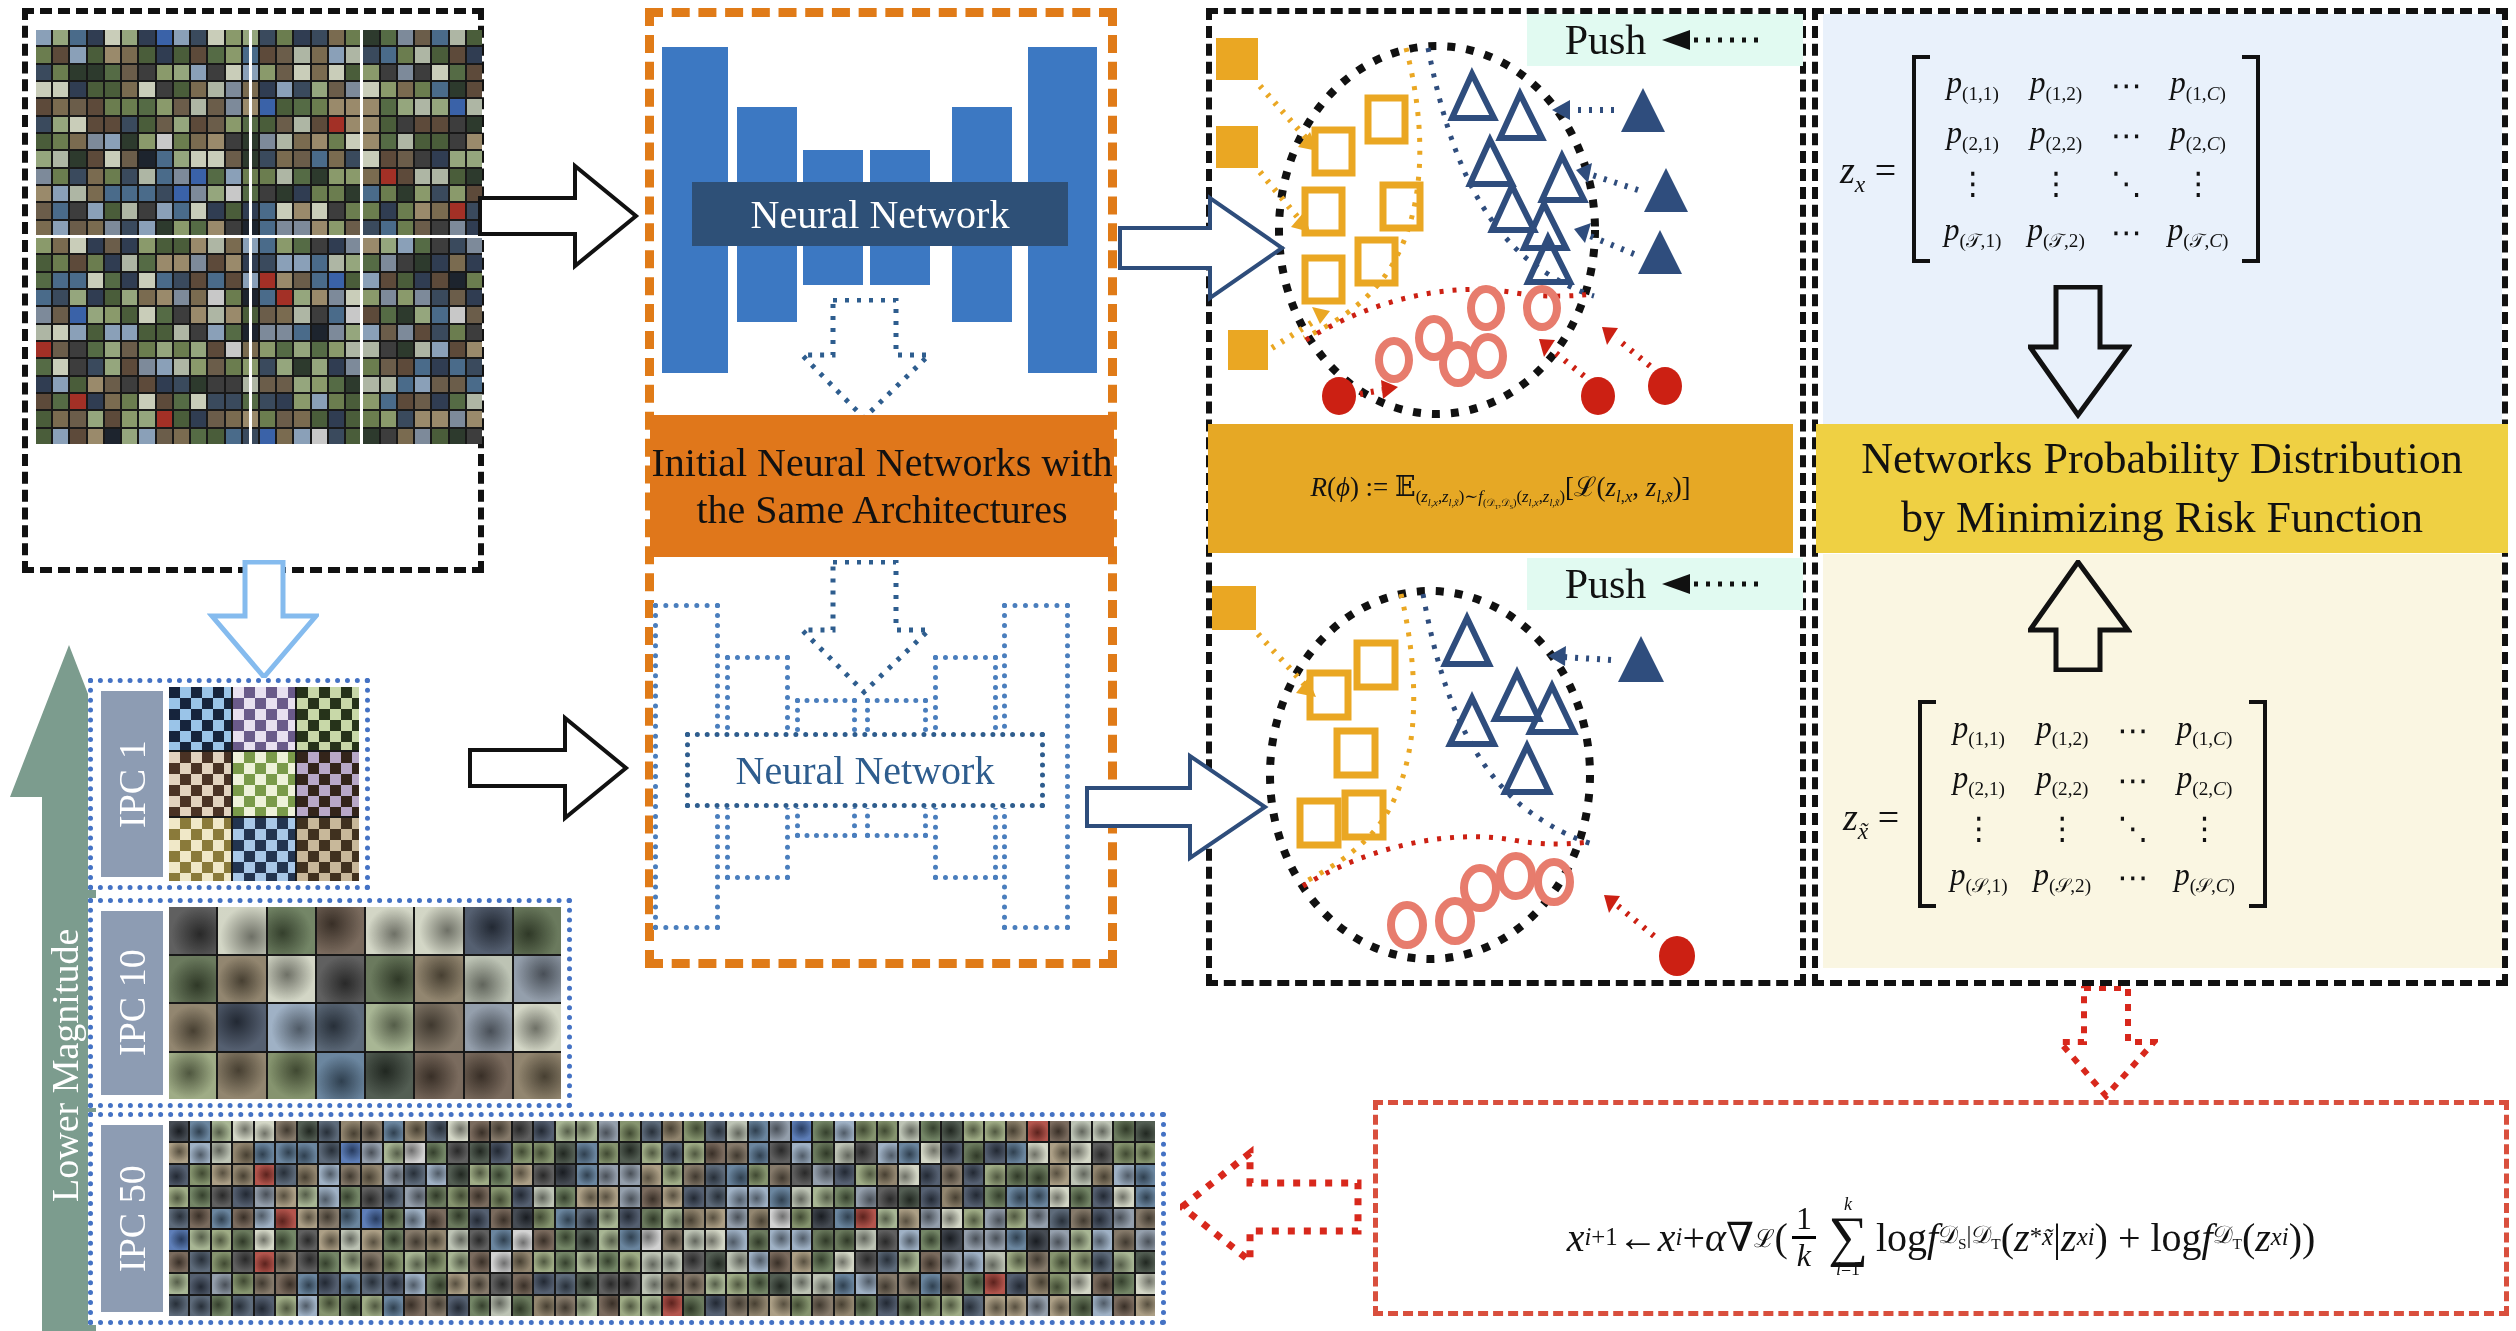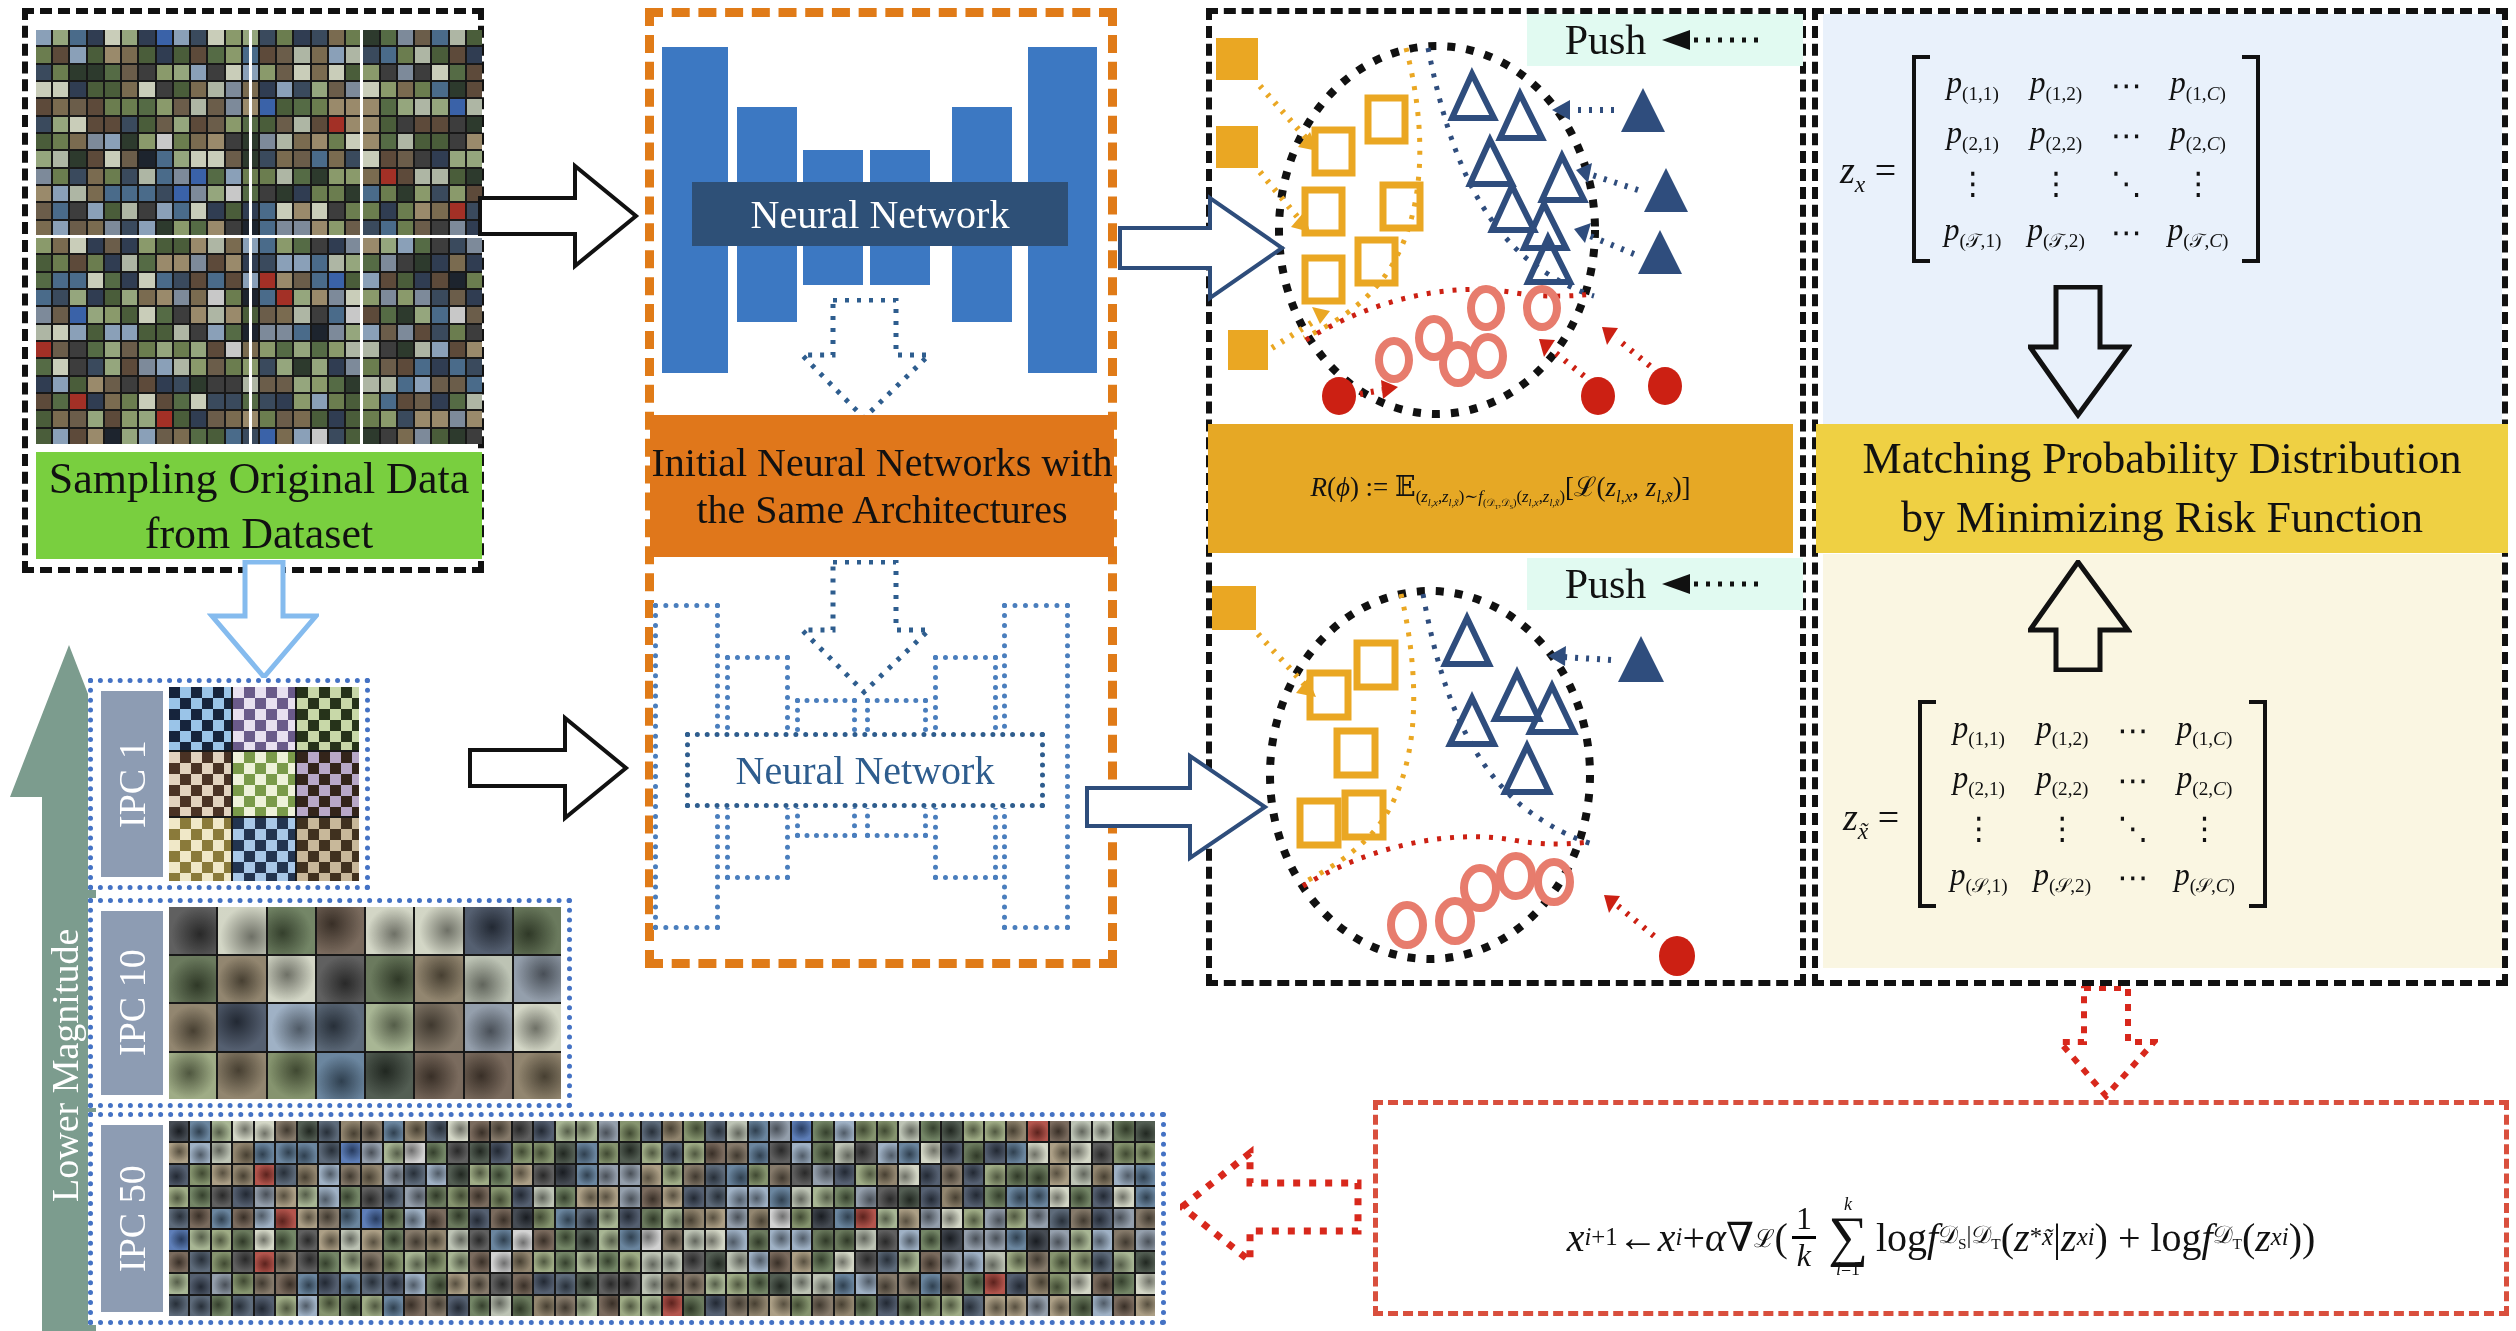--- a/index.html
+++ b/index.html
@@ -676,21 +676,20 @@
         <div style="background: rgb(61, 61, 61);"></div>
         <div style="background: rgb(122, 107, 80);"></div>
         <div style="background: rgb(125, 138, 154);"></div>
         <div style="background: rgb(74, 93, 58);"></div>
         <div style="background: rgb(45, 58, 45);"></div>
         <div style="background: rgb(61, 61, 61);"></div>
       </div>
     <div class="abs" style="left:221px;top:16px;width:3px;height:414px;background:#fff;"></div>
     <div class="abs" style="left:332px;top:16px;width:3px;height:414px;background:#fff;"></div>
     <div class="abs" style="left:8px;top:221px;width:446px;height:3px;background:#fff;"></div>
-    <div class="abs caption-green" style="left:8px;top:438px;width:446px;height:107px;">Sampling Original Data from Dataset</div>
   </div>
 
   <svg class="abs" style="left:207px;top:560px;" width="112" height="120">
     <polygon points="38,2 76,2 76,56 109,56 57,117 5,56 38,56" fill="#fff" stroke="#85bbee" stroke-width="5"></polygon>
   </svg>
 
   <svg class="abs" style="left:10px;top:645px;" width="120" height="686">
     <polygon points="59,0 118,152 86,152 86,686 32,686 32,152 0,152" fill="#7c9c8e"></polygon>
   </svg>
   <div class="abs vert-text" style="left:42px;top:820px;width:46px;height:490px;">Lower Magnitude</div>
@@ -1349,21 +1348,21 @@
         <div><i>p</i><sub>(𝒯,<i>C</i>)</sub></div>
       </div>
     <div class="m-brack r"></div>
   </div>
 
   <svg class="abs" style="left:2028px;top:285px;" width="104" height="134">
     <polygon points="28,2 72,2 72,62 100,62 50,130 2,62 28,62" fill="none" stroke="#111" stroke-width="5"></polygon>
   </svg>
 
   <div class="abs banner-yellow" style="left:1816px;top:424px;width:692px;height:129px;">
-    <span style="width:92%;">Matching Probability Distribution by Minimizing Risk Function</span>
+    <span style="width:92%;">Networks Probability Distribution by Minimizing Risk Function</span>
   </div>
 
   <svg class="abs" style="left:2028px;top:560px;" width="104" height="112">
     <polygon points="50,2 100,70 72,70 72,110 28,110 28,70 2,70" fill="none" stroke="#111" stroke-width="5"></polygon>
   </svg>
 
   <div class="abs m-lhs" style="left:1843px;top:795px;"><i>z</i><sub><i>x̃</i></sub> =</div>
   <div class="abs matrix" style="left:1918px;top:700px;">
     <div class="m-brack l"></div>
     <div class="m-grid">

